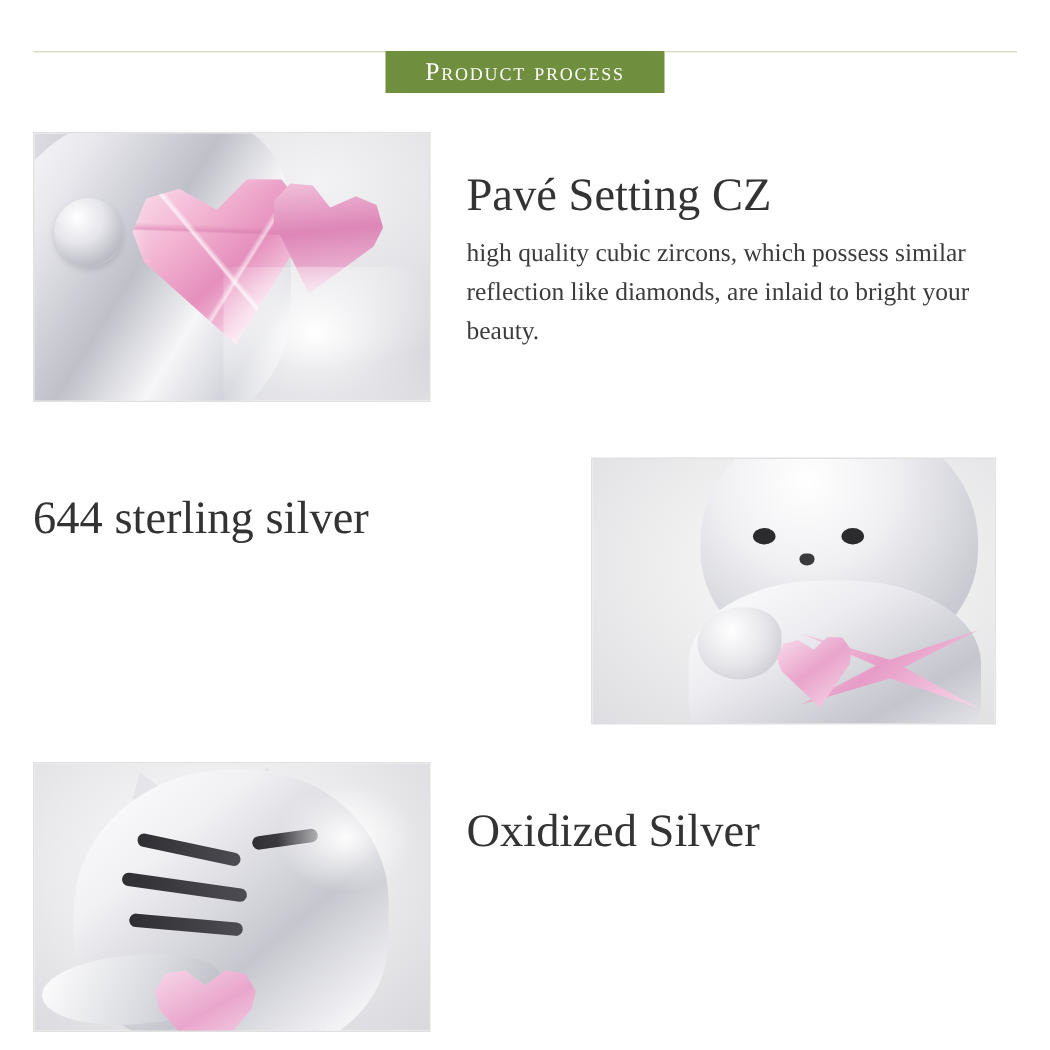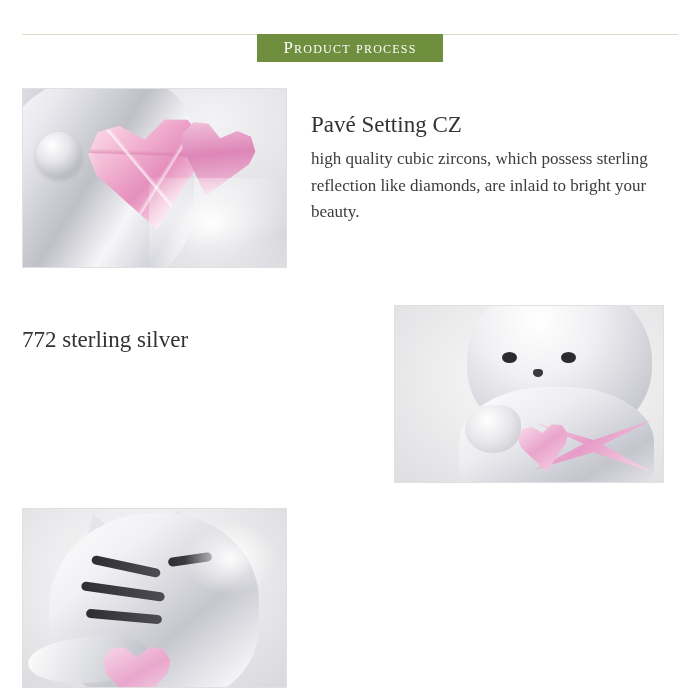--- a/index.html
+++ b/index.html
@@ -60,21 +60,21 @@
     position: relative;
     overflow: hidden;
     flex: none;
   }
 
   .text-col {
     flex: none;
   }
   .title {
     font-family: "Liberation Serif", serif;
-    font-size: 23px;
+    font-size: 31px;
     color: #333333;
     margin: 0 0 8px 0;
     line-height: 1.15;
     font-weight: normal;
   }
   .body-text {
     font-family: "Liberation Serif", serif;
     font-size: 17px;
     line-height: 1.55;
     color: #3c3c3c;
@@ -252,27 +252,27 @@
       <div class="p1-silver"></div>
       <div class="p1-bead"></div>
       <div class="p1-heart-big"></div>
       <div class="p1-facets"></div>
       <div class="p1-heart-small"></div>
       <div class="p1-glow"></div>
     </div>
   </div>
   <div class="text-col">
     <h2 class="title">Pavé Setting CZ</h2>
-    <p class="body-text">high quality cubic zircons, which possess sterling reflection like diamonds, are inlaid to bright your beauty.</p>
+    <p class="body-text">high quality cubic zircons, which possess similar reflection like diamonds, are inlaid to bright your beauty.</p>
   </div>
 </div>
 
 <div class="section" id="sec2">
   <div class="text-col">
-    <h2 class="title">772 sterling silver</h2>
+    <h2 class="title">644 sterling silver</h2>
   </div>
   <div class="photo">
     <div class="art">
       <div class="p2-bg"></div>
       <div class="p2-ear l"></div>
       <div class="p2-ear r"></div>
       <div class="p2-head"></div>
       <div class="p2-eye l"></div>
       <div class="p2-eye r"></div>
       <div class="p2-nose"></div>
@@ -294,14 +294,15 @@
       <div class="p3-stripe s1"></div>
       <div class="p3-stripe s2"></div>
       <div class="p3-stripe s3"></div>
       <div class="p3-stripe s4"></div>
       <div class="p3-tail"></div>
       <div class="p3-gem"></div>
       <div class="p3-shine"></div>
     </div>
   </div>
   <div class="text-col">
+    <h2 class="title">Oxidized Silver</h2>
   </div>
 </div>
 
 </body></html>

